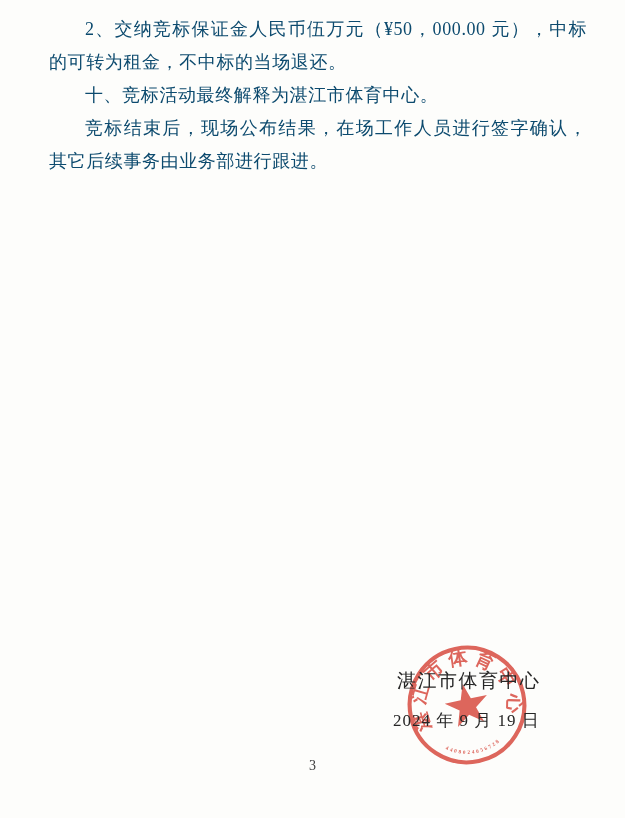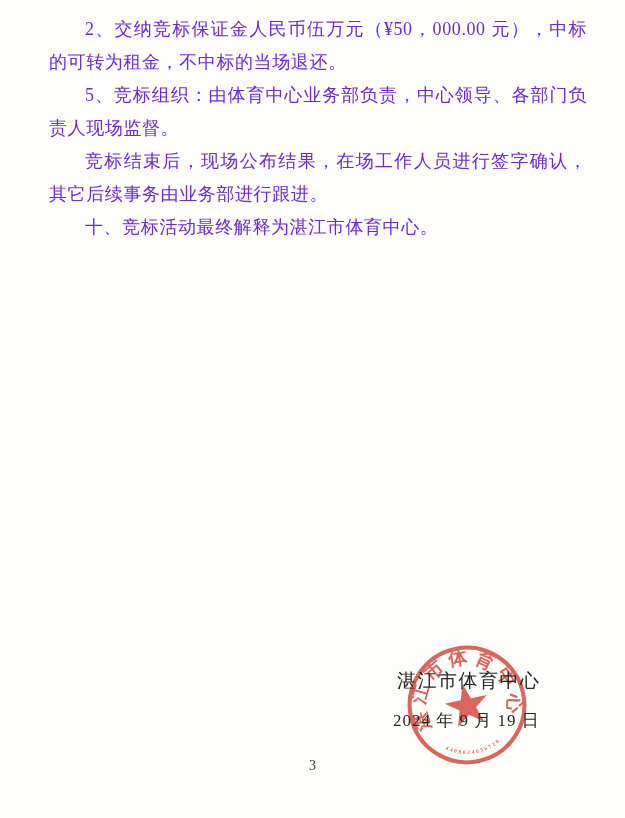--- a/index.html
+++ b/index.html
@@ -74,25 +74,24 @@
     text-align: center;
     font-size: 14px;
     color: #3c3c3c;
   }
 </style>
 </head>
 <body>
 
 <div class="page">
 
-  <div class="content" style="color: #6d28d9;">
+  <div class="content" style="color: #0c4a6e;">
       <p><span>2、交纳竞标保证金人民币伍万元（¥50，000.00 元），中标的可转为租金，不中标的当场退还。</span></p>
-      <p><span>5、竞标组织：由体育中心业务部负责，中心领导、各部门负责人现场监督。</span></p>
+      <p><span>十、竞标活动最终解释为湛江市体育中心。</span></p>
       <p><span>竞标结束后，现场公布结果，在场工作人员进行签字确认，其它后续事务由业务部进行跟进。</span></p>
-      <p><span>十、竞标活动最终解释为湛江市体育中心。</span></p>
     </div>
 
   <div class="signature">
     <div class="sig-org">湛江市体育中心</div>
     <div class="sig-date">2024 年 9 月 19 日</div>
   </div>
 
   <svg class="seal" viewBox="0 0 200 200" xmlns="http://www.w3.org/2000/svg">
     <defs>
       <path id="seal-name-arc" d="M 40.2 127.9 A 66 66 0 1 1 159.8 127.9" fill="none"></path>

